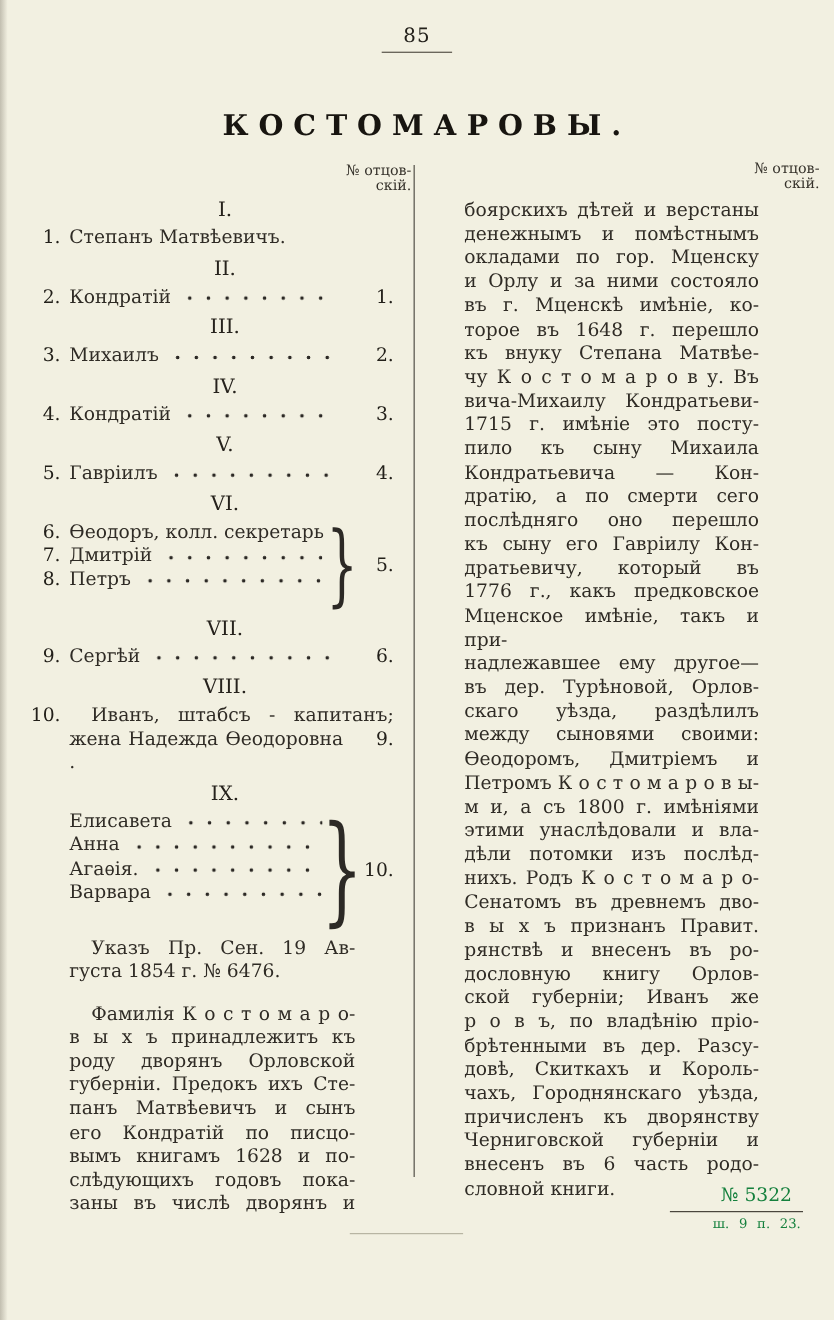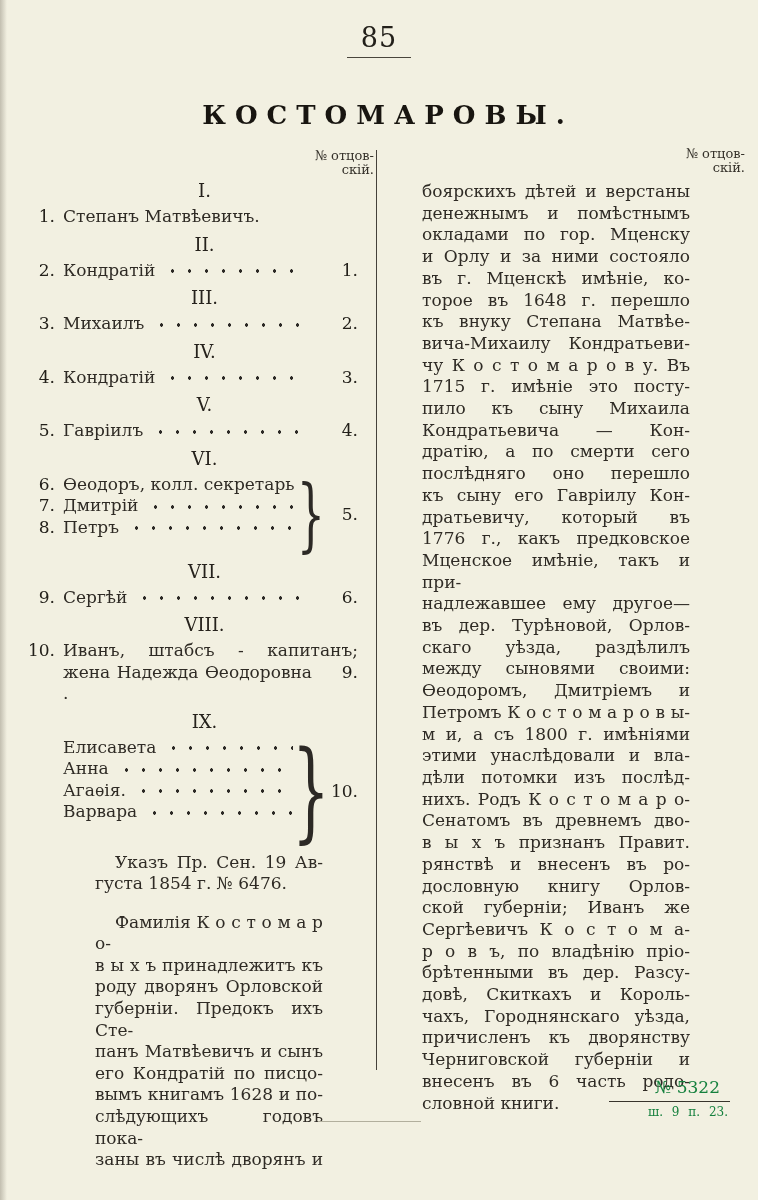--- a/index.html
+++ b/index.html
@@ -2,21 +2,21 @@
 <html><head>
 <meta charset="utf-8">
 <style>
   html,body{margin:0;padding:0;background:#f2f0e1;}
   .page{position:relative;width:758px;height:1200px;background:#f2f0e1;overflow:hidden;
         font-family:"DejaVu Serif","Liberation Serif",serif;color:#2f2b25;}
   .page::before{content:"";position:absolute;left:0;top:0;bottom:0;width:7px;
         background:linear-gradient(to right,rgba(70,62,48,.28),rgba(70,62,48,0));pointer-events:none;}
   
   .pageno-wrap{position:absolute;top:22px;left:0;width:758px;text-align:center;}
-  .pageno{font-size:27px;letter-spacing:1px;color:#23201a;}
+  .pageno{font-size:18px;letter-spacing:1px;color:#23201a;}
   .pageno-rule{width:64px;margin:4px auto 0;border-top:1.2px solid #4a463c;}
   .title{position:absolute;top:100px;left:0;width:758px;text-align:center;margin:0;
          font-size:26px;font-weight:bold;letter-spacing:9px;padding-left:9px;color:#181510;}
   
   .columns{position:absolute;left:15px;top:148px;width:730px;height:1010px;}
   .vrule{position:absolute;left:361px;top:2px;width:1px;height:920px;background:#45413a;}
   .col-header{position:absolute;font-size:13px;line-height:13.5px;color:#35312a;text-align:right;}
   .col-header.left{left:280px;top:1px;width:79px;}
   .col-header.right{left:613px;top:-1px;width:117px;}
   
@@ -24,35 +24,35 @@
   .gen{font-size:18px;line-height:20px;margin:7px 0 5px;text-align:center;padding-left:36px;color:#26221c;}
   .prow{display:grid;grid-template-columns:40px 1fr 38px;column-gap:8px;line-height:21.5px;}
   .pnum{text-align:right;color:#23201a;}
   .pbody{display:flex;align-items:flex-end;min-width:0;}
   .pname{white-space:nowrap;}
   .leader{flex:1;height:21.5px;margin:0 7px 0 9px;
      background-image:radial-gradient(circle,#2c2925 1.5px,rgba(0,0,0,0) 1.9px);
      background-size:17px 10px;background-repeat:repeat-x;background-position:left bottom 5px;}
   .pref{text-align:right;color:#23201a;}
   .jline{text-align:justify;text-align-last:justify;min-width:0;}
-  .span2{grid-column:2 / 4;}
+  .span2{grid-column:2 / 4;margin-left:20px;}
   
   .grow{display:flex;align-items:stretch;}
   .gmain{flex:1;min-width:0;}
   .gmain .prow{grid-template-columns:40px 1fr;}
   .brace{width:22px;display:flex;align-items:center;justify-content:center;
          color:#2c2925;transform:scaleX(.55);line-height:1;}
   .gref{width:36px;display:flex;align-items:center;justify-content:flex-end;color:#23201a;}
   
   .para{margin-left:48px;width:260px;font-size:17px;}
   .para .pline{line-height:21.6px;}
   #decree{margin-top:7px;}
   #familia{margin-top:17px;}
   .indent{text-indent:20px;}
-  .pline.just{text-align:justify;text-align-last:justify;margin-left:32px;}
+  .pline.just{text-align:justify;text-align-last:justify;}
   
   #right-lines{position:absolute;left:407px;top:33px;width:268px;font-size:17px;}
   .rline{line-height:21.7px;text-align:justify;text-align-last:justify;}
   .rline.last,.pline.last{text-align-last:left;}
   
   .footer{position:absolute;left:594px;top:929px;width:121px;font-size:17px;color:#15803d;}
   .case-number{text-align:right;padding-right:10px;line-height:21px;}
   .footer-rule{border-top:1px solid #38342c;margin-top:3px;}
   .signature{text-align:right;padding:3px 2px 0 0;word-spacing:5px;font-size:12px;}
   .bottom-separator{position:absolute;left:318px;top:1121px;width:103px;border-top:1px solid #b2af9d;}
@@ -227,22 +227,22 @@
 
     <div id="right-lines">
 
     <div class="rline">боярскихъ дѣтей и верстаны</div>
         <div class="rline">денежнымъ и помѣстнымъ</div>
         <div class="rline">окладами по гор. Мценску</div>
         <div class="rline">и Орлу и за ними состояло</div>
         <div class="rline">въ г. Мценскѣ имѣніе, ко-</div>
         <div class="rline">торое въ 1648 г. перешло</div>
         <div class="rline">къ внуку Степана Матвѣе-</div>
+        <div class="rline">чу К о с т о м а р о в у. Въ</div>
         <div class="rline">вича-Михаилу Кондратьеви-</div>
-        <div class="rline">чу К о с т о м а р о в у. Въ</div>
         <div class="rline">1715 г. имѣніе это посту-</div>
         <div class="rline">пило къ сыну Михаила</div>
         <div class="rline">Кондратьевича — Кон-</div>
         <div class="rline">дратію, а по смерти сего</div>
         <div class="rline">послѣдняго оно перешло</div>
         <div class="rline">къ сыну его Гавріилу Кон-</div>
         <div class="rline">дратьевичу, который въ</div>
         <div class="rline">1776 г., какъ предковское</div>
         <div class="rline">Мценское имѣніе, такъ и при-</div>
         <div class="rline">надлежавшее ему другое—</div>
@@ -253,21 +253,20 @@
         <div class="rline">Петромъ К о с т о м а р о в ы-</div>
         <div class="rline">м и, а съ 1800 г. имѣніями</div>
         <div class="rline">этими унаслѣдовали и вла-</div>
         <div class="rline">дѣли потомки изъ послѣд-</div>
         <div class="rline">нихъ. Родъ К о с т о м а р о-</div>
         <div class="rline">Сенатомъ въ древнемъ дво-</div>
         <div class="rline">в ы х ъ признанъ Правит.</div>
         <div class="rline">рянствѣ и внесенъ въ ро-</div>
         <div class="rline">дословную книгу Орлов-</div>
         <div class="rline">ской губерніи; Иванъ же</div>
-        <div class="rline">Сергѣевичъ К о с т о м а-</div>
         <div class="rline">р о в ъ, по владѣнію пріо-</div>
         <div class="rline">брѣтенными въ дер. Разсу-</div>
         <div class="rline">довѣ, Скиткахъ и Король-</div>
         <div class="rline">чахъ, Городнянскаго уѣзда,</div>
         <div class="rline">причисленъ къ дворянству</div>
         <div class="rline">Черниговской губерніи и</div>
         <div class="rline">внесенъ въ 6 часть родо-</div>
         <div class="rline last">словной книги.</div>
       </div>
 

